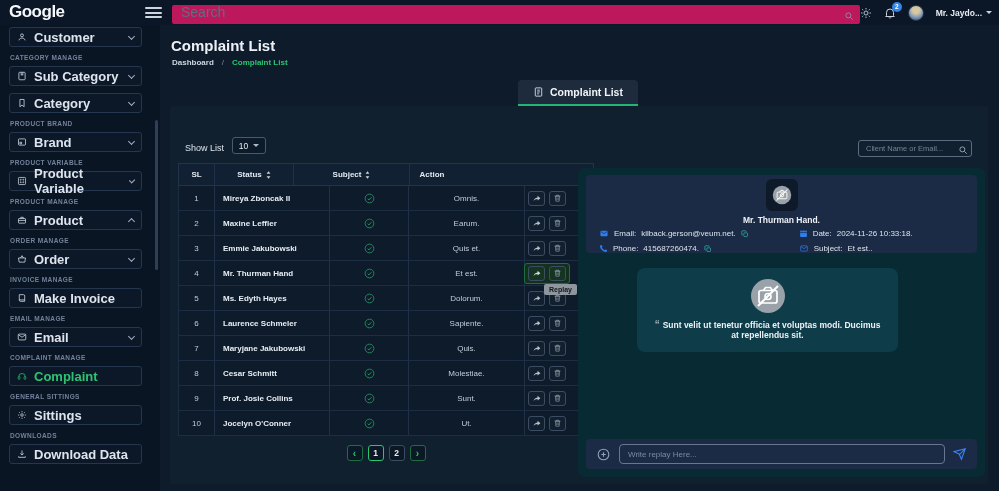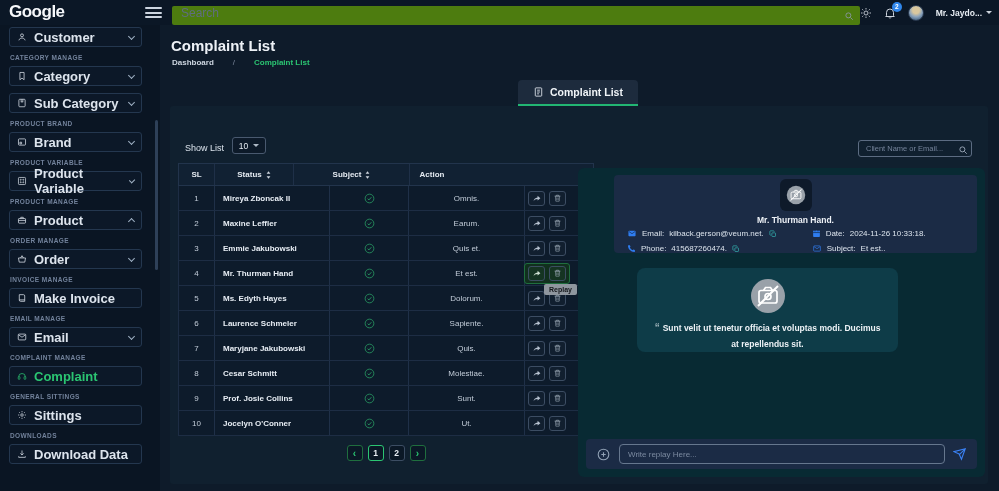--- a/index.html
+++ b/index.html
@@ -5,21 +5,21 @@
   * { margin:0; padding:0; box-sizing:border-box; }
   body { background:#0a141f; font-family:"Liberation Sans", sans-serif; }
   .screen { position:relative; width:999px; height:491px; background:#0e1b2a; overflow:hidden; font-family:"Liberation Sans", sans-serif; }
 
   
   .topbar { position:absolute; left:0; top:0; width:100%; height:25px; background:#0b1726; z-index:20; }
   .logo { position:absolute; left:9px; top:2px; font-size:17px; font-weight:700; color:#f6f8fb; letter-spacing:-0.5px; }
   .burger { position:absolute; left:145px; top:7px; width:17px; cursor:pointer; }
   .burger div { height:2px; background:#cdd5e0; margin-bottom:2.5px; border-radius:1px; }
   .tsearch { position:absolute; left:172px; top:3px; width:688px; height:19px; }
-  .tsearch input { width:100%; height:100%; background:#4d7c0f; border:0; border-radius:2px; color:#cfd6e0; font-size:12px; padding:0 24px 4px 9px; outline:none; font-family:inherit; }
+  .tsearch input { width:100%; height:100%; background:#be185d; border:0; border-radius:2px; color:#cfd6e0; font-size:14px; padding:0 24px 4px 9px; outline:none; font-family:inherit; }
   .tsearch input::placeholder { color:#5f6d80; }
   .tsearch .sicon-abs { position:absolute; right:6px; top:4px; }
   .tb-right { position:absolute; right:7px; top:0; height:25px; display:flex; align-items:center; gap:12px;justify-content:space-between; }
   .bell-wrap { position:relative; }
   .badge { position:absolute; top:-5px; right:-6px; min-width:10px; height:10px; background:#2f86eb; border-radius:5px; color:#fff; font-size:6.5px; font-weight:700; display:flex; align-items:center; justify-content:center; padding:0 2px; }
   .avatar { width:16px; height:16px; border-radius:50%; background:radial-gradient(circle at 50% 30%, #d9c79e 28%, #8aa3bd 55%, #3f5d7c 90%); border:1px solid #2a3a50; }
   .uname { color:#e8edf3; font-size:8.5px; font-weight:700; display:flex; align-items:center; gap:4px; }
   .caret { width:0; height:0; border-left:3px solid transparent; border-right:3px solid transparent; border-top:3.5px solid #cdd4dd; }
 
   
@@ -29,21 +29,21 @@
   .sitem:first-child { margin-top:2px; }
   .sitem svg { flex:0 0 auto; }
   .chev { margin-left:auto; width:5px; height:5px; border-right:1.5px solid #9fb0c3; border-bottom:1.5px solid #9fb0c3; transform:rotate(45deg); margin-top:-2px; }
   .chev.up { transform:rotate(-135deg); margin-top:3px; }
   .sitem.active { color:#2bc572; }
   .side-scroll { position:absolute; right:2px; top:95px; width:3px; height:150px; background:#2e4058; border-radius:2px; }
 
   
   .main { position:absolute; left:160px; top:25px; right:0; bottom:0; }
   .title { position:absolute; left:11px; top:12px; font-size:15px; font-weight:700; color:#edf1f6; }
-  .crumbs { position:absolute; left:12px; top:33px; font-size:8px; font-weight:700; display:flex; gap:19px; align-items:flex-start; }
+  .crumbs { position:absolute; left:12px; top:33px; font-size:8px; font-weight:700; display:flex; gap:8px; align-items:flex-start; }
   .crumb-home { color:#cdd6e0; cursor:pointer; }
   .crumb-sep { color:#7e8ba0; font-weight:400; }
   .crumb-cur { color:#2bc572; }
 
   .tab { position:absolute; left:358px; top:55px; width:120px; height:26px; background:#1d2b3d; border-radius:4px 4px 0 0; border-bottom:2px solid #22b573; display:flex; align-items:center; justify-content:center; gap:6px; color:#f0f4f8; font-size:10.5px; font-weight:700; cursor:pointer; }
 
   .panel { position:absolute; left:10px; top:81px; width:818px; height:378px; background:#10202f; border-radius:3px; }
   .show-label { position:absolute; left:15px; top:37px; font-size:9px; color:#dbe3ec; }
   .pagesize { position:absolute; left:62px; top:31px; width:34px; height:17px; border:1px solid #49596f; border-radius:3px; background:#0d1a29; color:#e4eaf1; font-size:8.5px; display:flex; align-items:center; justify-content:center; gap:5px; cursor:pointer; }
   .pagesize .caret { border-top-color:#aeb9c6; }
@@ -69,28 +69,28 @@
   .aw.sel { background:#11301e; border-color:#1f6e3e; }
   .abtn { width:17px; height:15px; border:1px solid #3c4d63; border-radius:3px; background:rgba(255,255,255,0.02); display:flex; align-items:center; justify-content:center; cursor:pointer; padding:0; }
   .tooltip { position:absolute; left:374px; top:178px; background:#8f969e; color:#14171b; font-size:7px; font-weight:700; padding:2px 5px; border-radius:2px; z-index:6; }
   .pager { display:flex; justify-content:center; gap:5px; margin-top:9px; }
   .pbtn { width:16px; height:16px; border-radius:3px; border:1px solid #3c4d63; background:#0b1826; color:#e8edf3; font-size:8.5px; display:flex; align-items:center; justify-content:center; font-weight:700; cursor:pointer; }
   .pbtn.nav { color:#2bc572; border-color:#1f6e3e; font-size:10px; }
   .pbtn.active { border-color:#2bc572; }
 
   
   .detail { position:absolute; left:408px; top:62px; width:407px; height:309px; background:#082a33; border-radius:6px; }
-  .dcard { position:absolute; left:8px; top:7px; right:8px; height:78px; background:#1b2b45; border-radius:4px;margin-left:28px; }
+  .dcard { position:absolute; left:8px; top:7px; right:8px; height:78px; background:#1b2b45; border-radius:4px; }
   .davatar { position:absolute; left:50%; top:4px; transform:translateX(-50%); width:32px; height:32px; border-radius:6px; background:#0e1a2a; display:flex; align-items:center; justify-content:center; }
   .dname { position:absolute; top:40px; width:100%; text-align:center; font-size:8.5px; font-weight:700; color:#eef2f7; }
   .dgrid { position:absolute; left:13px; right:10px; top:54px; display:grid; grid-template-columns:1.15fr 1fr; row-gap:6px; column-gap:6px; }
   .dinfo { display:flex; align-items:center; gap:5px; font-size:8px; color:#dbe3ec; }
   .dmsg { position:absolute; left:59px; top:100px; width:261px; height:84px; background:#0e3c48; border-radius:8px; }
   .dmsg svg.cam { display:block; margin:9px auto 5px; }
-  .dmsg-text { text-align:center; font-size:8.5px; font-weight:700; color:#edf2f6; line-height:16px; padding:0 16px; }
+  .dmsg-text { text-align:center; font-size:8.5px; font-weight:700; color:#edf2f6; line-height:10px; padding:0 16px; }
   .qmark { color:#9fb4bb; font-size:10px; margin-right:3px; }
   .dreply { position:absolute; left:8px; right:8px; bottom:8px; height:30px; background:#1b2b45; border-radius:4px; display:flex; align-items:center; gap:8px; padding:0 10px; }
   .dreply input { flex:1; height:20px; background:transparent; border:1px solid #66778e; border-radius:4px; color:#cfd6e0; font-size:8px; padding:4px 8px; outline:none; font-family:inherit; }
   .dreply input::placeholder { color:#7b8aa0; }
   .icon-btn { background:none; border:0; padding:0; display:flex; align-items:center; cursor:pointer; }
 </style>
 </head>
 <body>
 
 <div class="screen">
@@ -138,31 +138,31 @@
       <svg width="10" height="10" viewBox="0 0 24 24" fill="none" stroke="currentColor" stroke-width="1.8">
           <circle cx="12" cy="8" r="3.5"></circle>
           <path d="M4.5 20c1-4 4.5-5.5 7.5-5.5s6.5 1.5 7.5 5.5"></path>
         </svg>
       <span>Customer</span>
         <span class="chev"></span>
     </div>
     <div class="side-label">CATEGORY MANAGE</div>
     <div class="sitem">
       <svg width="10" height="10" viewBox="0 0 24 24" fill="none" stroke="currentColor" stroke-width="1.8">
-          <path d="M7 3.5h10V21l-5-4-5 4z"></path>
-        </svg>
-      <span>Category</span>
-        <span class="chev"></span>
-    </div>
-    <div class="sitem">
-      <svg width="10" height="10" viewBox="0 0 24 24" fill="none" stroke="currentColor" stroke-width="1.8">
           <rect x="4.5" y="3" width="15" height="18" rx="2"></rect>
           <path d="M10 3v7l2-1.6L14 10V3"></path>
         </svg>
       <span>Sub Category</span>
+        <span class="chev"></span>
+    </div>
+    <div class="sitem">
+      <svg width="10" height="10" viewBox="0 0 24 24" fill="none" stroke="currentColor" stroke-width="1.8">
+          <path d="M7 3.5h10V21l-5-4-5 4z"></path>
+        </svg>
+      <span>Category</span>
         <span class="chev"></span>
     </div>
     <div class="side-label">PRODUCT BRAND</div>
     <div class="sitem">
       <svg width="10" height="10" viewBox="0 0 24 24" fill="none" stroke="currentColor" stroke-width="1.8">
           <rect x="3.5" y="4.5" width="17" height="15" rx="2"></rect>
           <path d="M7 12.5h4v4H7z"></path>
         </svg>
       <span>Brand</span>
         <span class="chev"></span>

